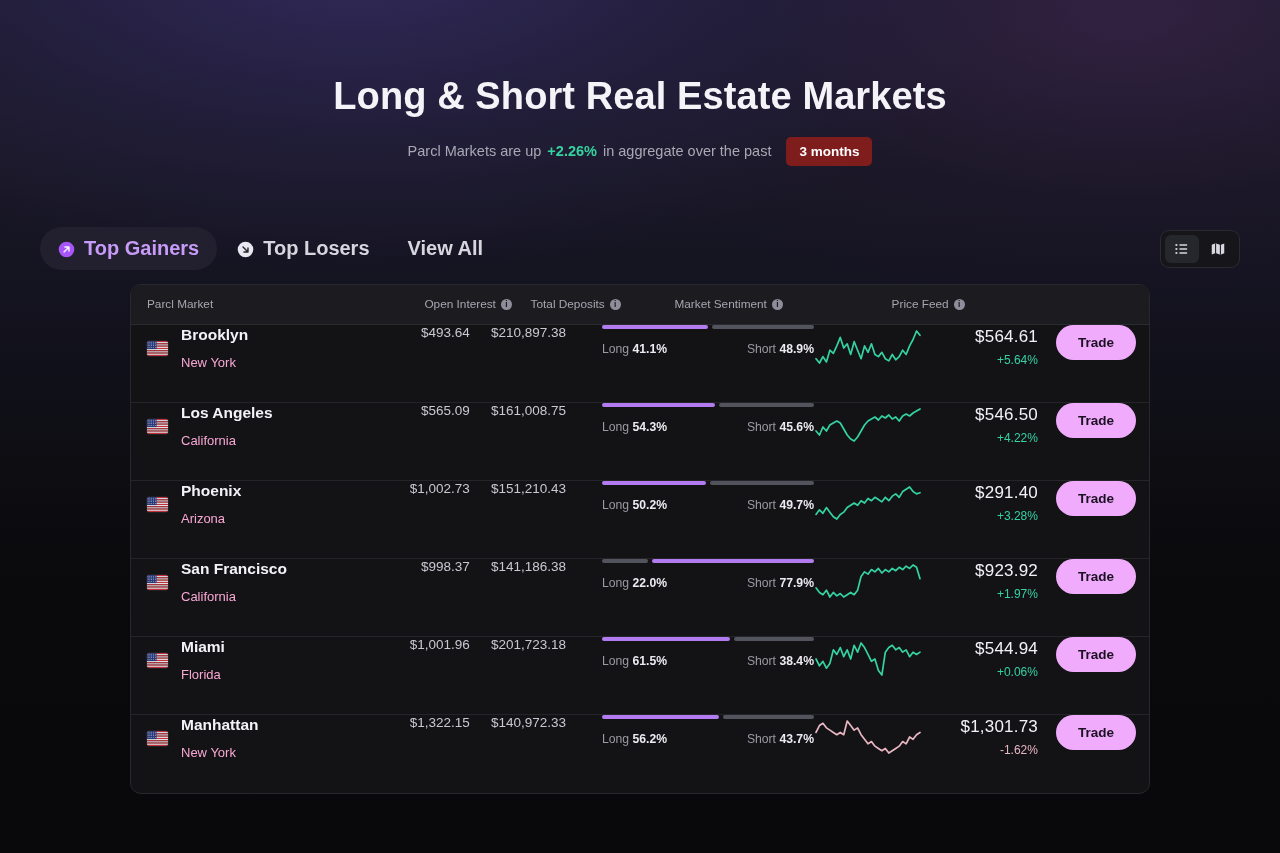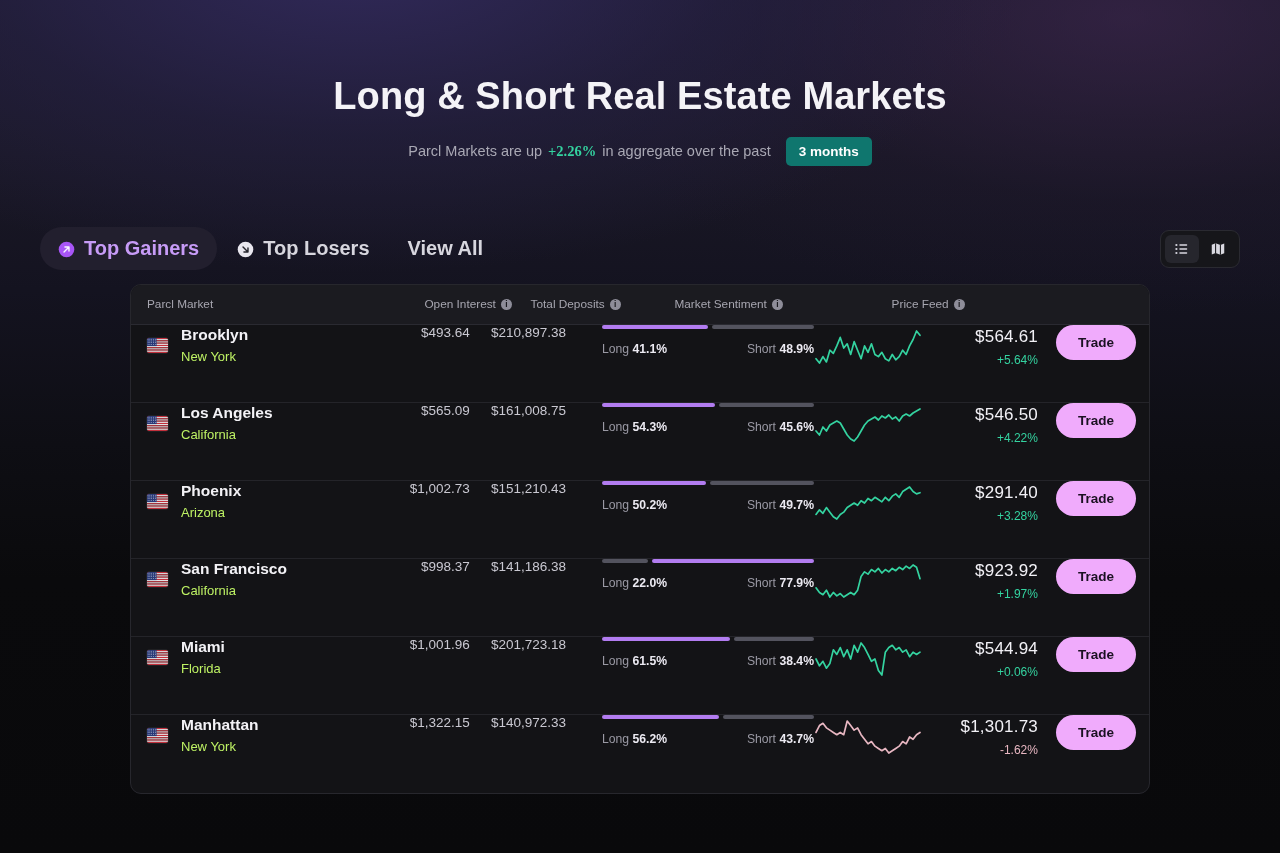--- a/index.html
+++ b/index.html
@@ -49,24 +49,24 @@
   .hero-sub {
     margin-top: 18px;
     font-size: 14.5px;
     color: #a9a8b4;
     display: flex;
     align-items: center;
     justify-content: center;
     gap: 6px;
     white-space: pre;
   }
-  .hero-sub .pct { color: #34d3a0; font-weight: bold; font-family: Liberation Serif, serif; }
+  .hero-sub .pct { color: #34d3a0; font-weight: bold; }
   .hero-sub .pill {
     margin-left: 9px;
-    background: #0f766e;
+    background: #7f1d1d;
     color: #ffffff;
     font-weight: bold;
     font-size: 13.5px;
     border-radius: 5px;
     padding: 7px 13px;
   }
 
   
   .tabs-row {
     margin: 0 auto;
@@ -178,21 +178,21 @@
 
   .flag {
     width: 21px; height: 15px;
     border-radius: 2px;
     overflow: hidden;
     flex: none;
     box-shadow: 0 0 0 0.5px rgba(255,255,255,0.12);
   }
 
   .mk-name { font-size: 15.5px; font-weight: bold; color: #f3f2f6; line-height: 1.35; }
-  .mk-state { font-size: 13px; color: #bef264; line-height: 1.5; margin-top: 1px; }
+  .mk-state { font-size: 13px; color: #f9a8d4; line-height: 1.5; margin-top: 7px; }
 
   .num { font-size: 13.5px; color: #c9c8d1; }
 
   
   .sent-bar {
     display: flex;
     align-items: center;
     gap: 4px;
     height: 4px;
     width: 212px;

